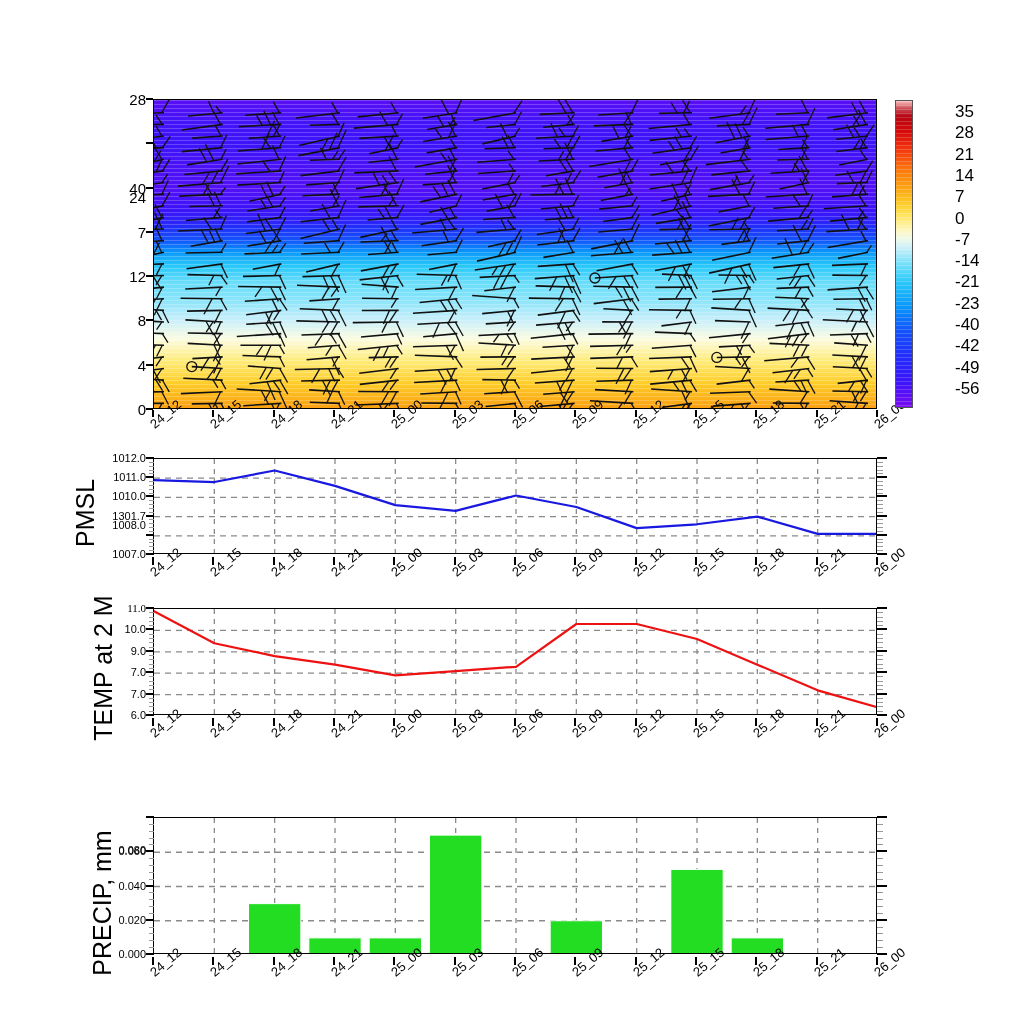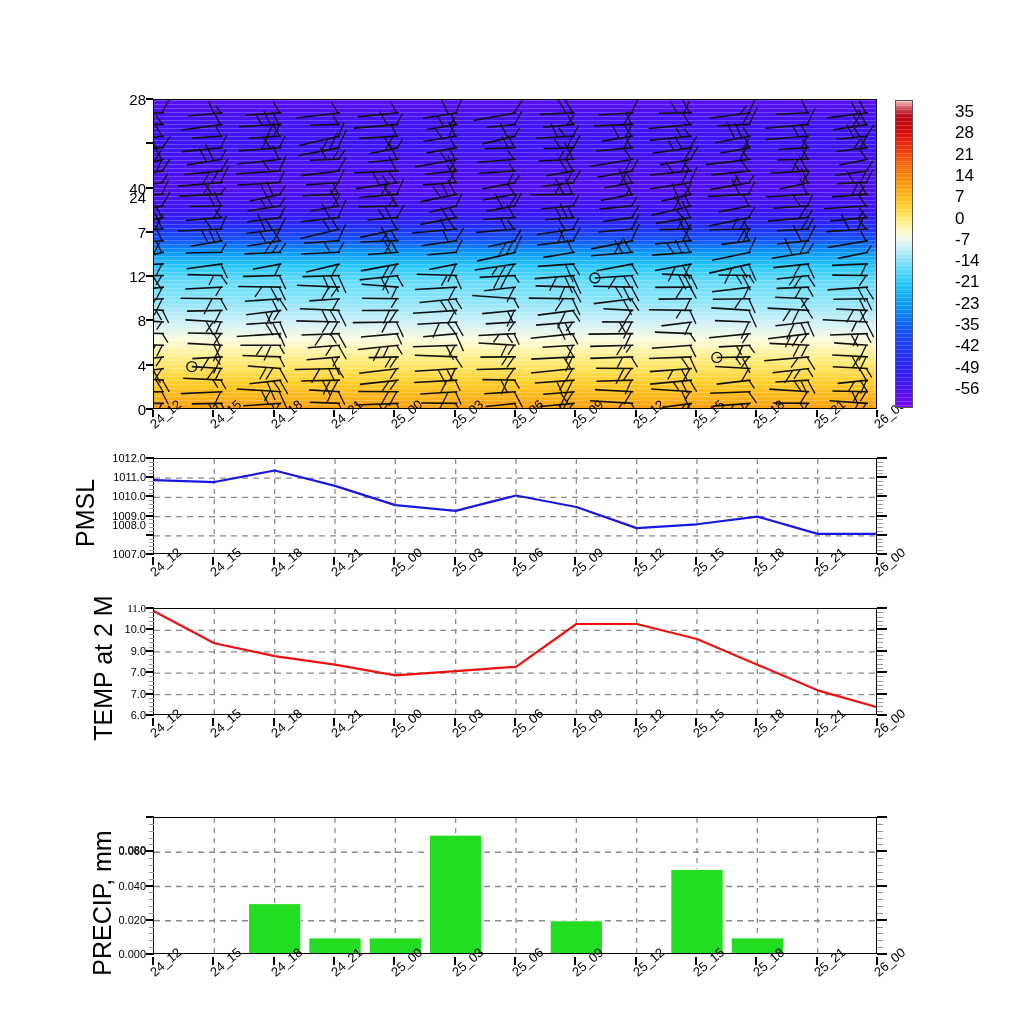--- a/index.html
+++ b/index.html
@@ -1565,21 +1565,21 @@
         <div class="cbar-label" style="top: 12px; left: 0px;">35</div>
         <div class="cbar-label" style="top: 33.3px; left: 0px;">28</div>
         <div class="cbar-label" style="top: 54.6px; left: 0px;">21</div>
         <div class="cbar-label" style="top: 75.9px; left: 0px;">14</div>
         <div class="cbar-label" style="top: 97.2px; left: 0px;">7</div>
         <div class="cbar-label" style="top: 118.5px; left: 0px;">0</div>
         <div class="cbar-label" style="top: 139.8px; left: 0px;">-7</div>
         <div class="cbar-label" style="top: 161.1px; left: 0px;">-14</div>
         <div class="cbar-label" style="top: 182.4px; left: 0px;">-21</div>
         <div class="cbar-label" style="top: 203.7px; left: 0px;">-23</div>
-        <div class="cbar-label" style="top: 225px; left: 0px;">-35</div>
+        <div class="cbar-label" style="top: 225px; left: 0px;">-40</div>
         <div class="cbar-label" style="top: 246.3px; left: 0px;">-42</div>
         <div class="cbar-label" style="top: 267.6px; left: 0px;">-49</div>
         <div class="cbar-label" style="top: 288.9px; left: 0px;">-56</div>
       </div>
   </div>
 
   <div class="panel" id="panel-pmsl" style="left:0; top:0; width:1024px; height:1024px; pointer-events:none;">
     <div class="ylabel-rot" style="left:24px; top:500px; width:120px; height:26px;">PMSL</div>
     <div class="plotbox" id="pmsl-box" style="left:153px; top:458px; width:724px; height:96px;">
       <svg id="pmsl-svg" width="724" height="96">
@@ -1599,21 +1599,21 @@
             <line x1="0" y1="57.599999999999994" x2="724" y2="57.599999999999994" stroke="#8a8a8a" stroke-width="1.3" stroke-dasharray="6,5"></line>
             <line x1="0" y1="38.400000000000006" x2="724" y2="38.400000000000006" stroke="#8a8a8a" stroke-width="1.3" stroke-dasharray="6,5"></line>
             <line x1="0" y1="19.19999999999999" x2="724" y2="19.19999999999999" stroke="#8a8a8a" stroke-width="1.3" stroke-dasharray="6,5"></line>
           </g>
           <path d="M0.00,21.12 L60.33,23.04 L120.67,11.52 L181.00,26.88 L241.33,46.08 L301.67,51.84 L362.00,36.48 L422.33,48.00 L482.67,69.12 L543.00,65.28 L603.33,57.60 L663.67,74.88 L724.00,74.88 " fill="none" stroke="#1818e0" stroke-width="2.2" stroke-linejoin="round" stroke-linecap="round"></path>
         </svg>
     </div>
     <div id="pmsl-yticks" style="position:absolute; left:98px; top:458px; width:48px; height:96px;">
         <div class="ytick" style="top: 96px;">1007.0</div>
         <div class="ytick" style="top: 67px;">1008.0</div>
-        <div class="ytick" style="top: 57.6px;">1009.0</div>
+        <div class="ytick" style="top: 57.6px;">1301.7</div>
         <div class="ytick" style="top: 38.4px;">1010.0</div>
         <div class="ytick" style="top: 19.2px;">1011.0</div>
         <div class="ytick" style="top: 0px;">1012.0</div>
       </div>
     <div id="pmsl-ytickmarks" style="position:absolute; left:146px; top:458px; width:8px; height:96px;">
         <div class="tickmark" style="left: 0px; top: 95px; width: 8px; height: 2px;"></div>
         <div class="tickmark" style="left: 0px; top: 75.8px; width: 8px; height: 2px;"></div>
         <div class="tickmark" style="left: 0px; top: 56.6px; width: 8px; height: 2px;"></div>
         <div class="tickmark" style="left: 0px; top: 37.4px; width: 8px; height: 2px;"></div>
         <div class="tickmark" style="left: 0px; top: 18.2px; width: 8px; height: 2px;"></div>

